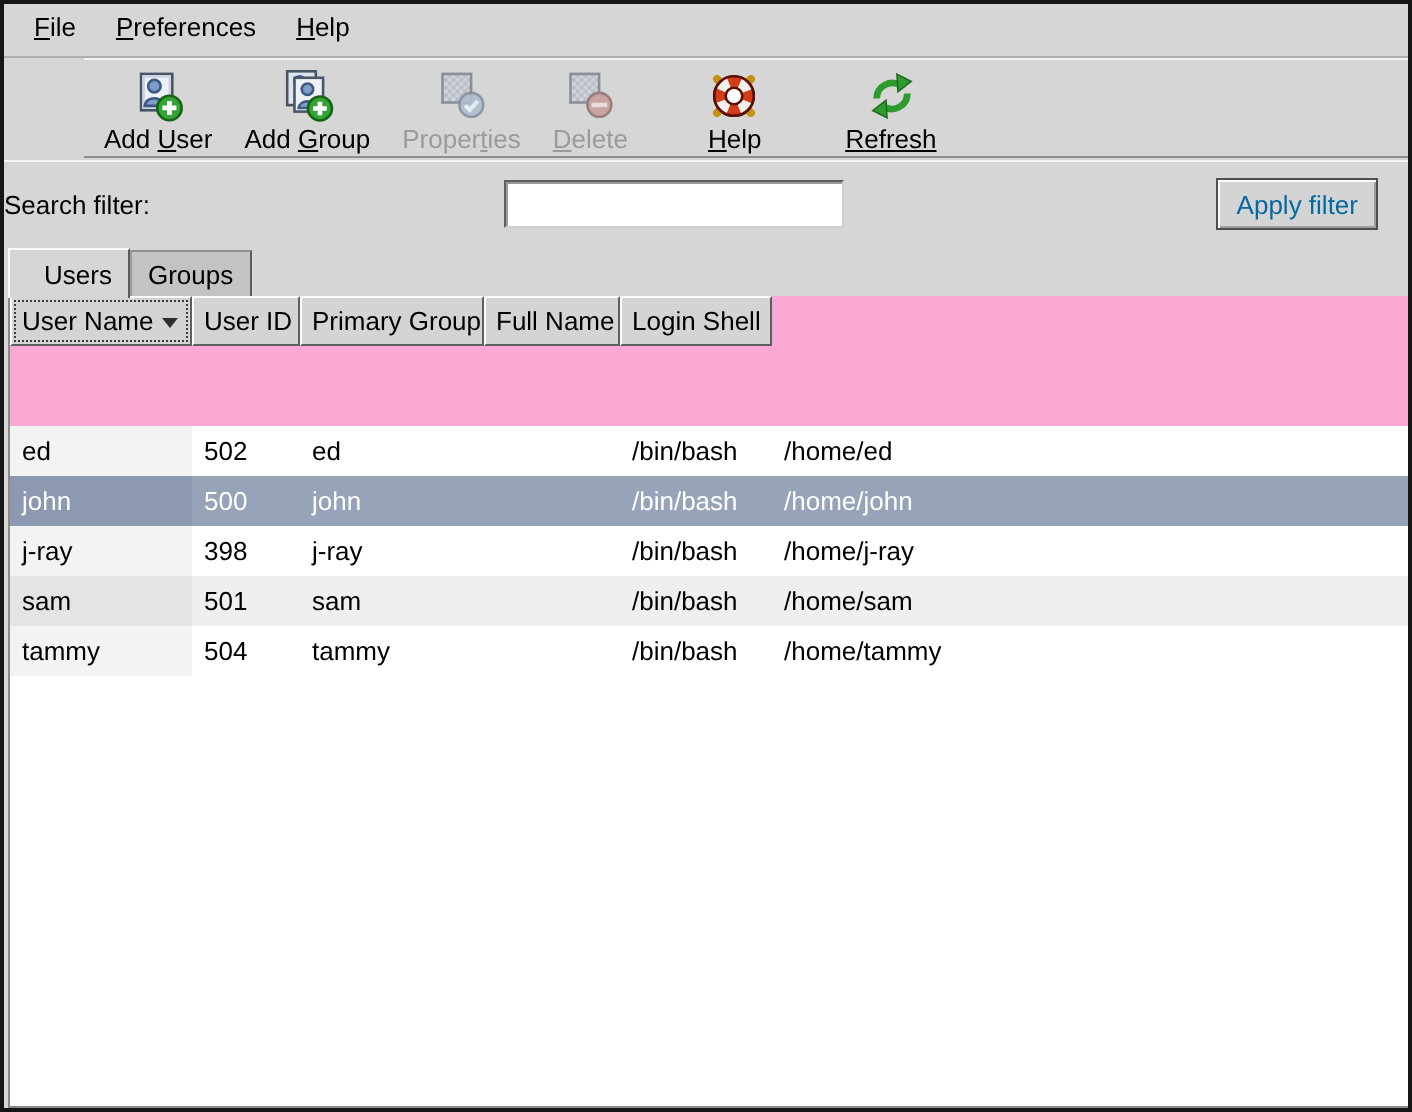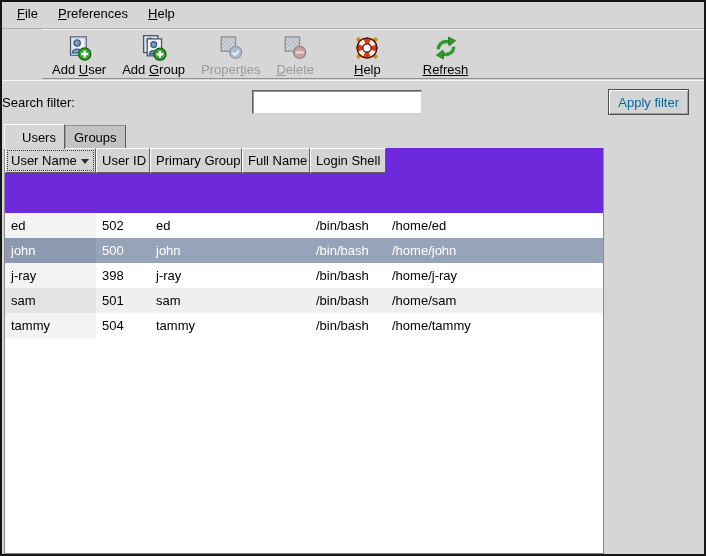--- a/index.html
+++ b/index.html
@@ -59,22 +59,22 @@
     padding:4px 8px 3px 8px; cursor:default; position:relative;
     border:1px solid #5c5c5c; border-bottom:none; background:#c6c6c6;
   }
   .tab.active {
     background:#d6d6d6; z-index:3; padding:5px 8px 4px 17px;
     border-color:#fbfbfb #5c5c5c #d6d6d6 #fbfbfb; margin-bottom:-1px;
   }
   .tab.inactive { border-top-color:#8f8f8f; border-left-color:#9c9c9c; background:#c3c3c3; height:23px; }
   
   .table {
-    position:absolute; left:2px; top:146px; width:600px; height:406px;
-    background:#6d28d9; border-left:1px solid #8a8a8a; border-right:1px solid #8a8a8a;
+    position:absolute; left:2px; top:146px; width:701px; height:406px;
+    background:#f9a8d4; border-left:1px solid #8a8a8a; border-right:1px solid #8a8a8a;
     border-bottom:1px solid #8a8a8a; display:flex; flex-direction:column;
   }
   .thead { display:flex; height:25px; flex:0 0 25px; }
   .th {
     background:#d4d4d4; border:1px solid; border-color:#fdfdfd #5f5f5f #5f5f5f #fdfdfd;
     padding:4px 4px 0 5px; white-space:nowrap; overflow:hidden; position:relative; cursor:default;
   }
   .th.focused { outline:1px dotted #3a3a3a; outline-offset:-3px; }
   .sort-arrow {
     position:absolute; right:6px; top:10px; width:0; height:0;

